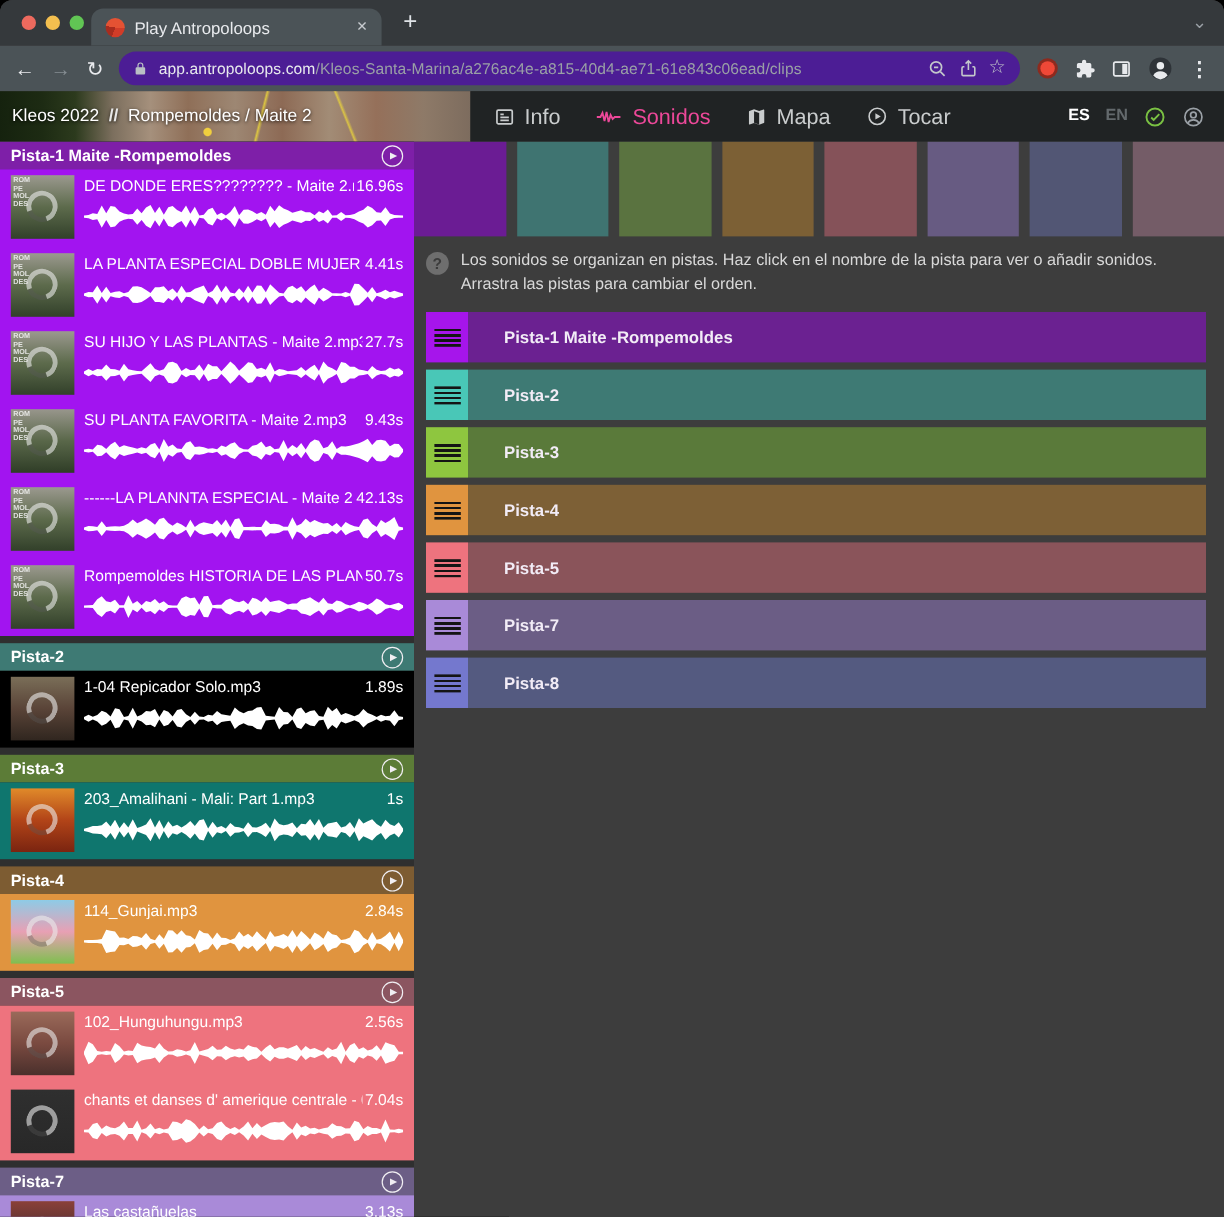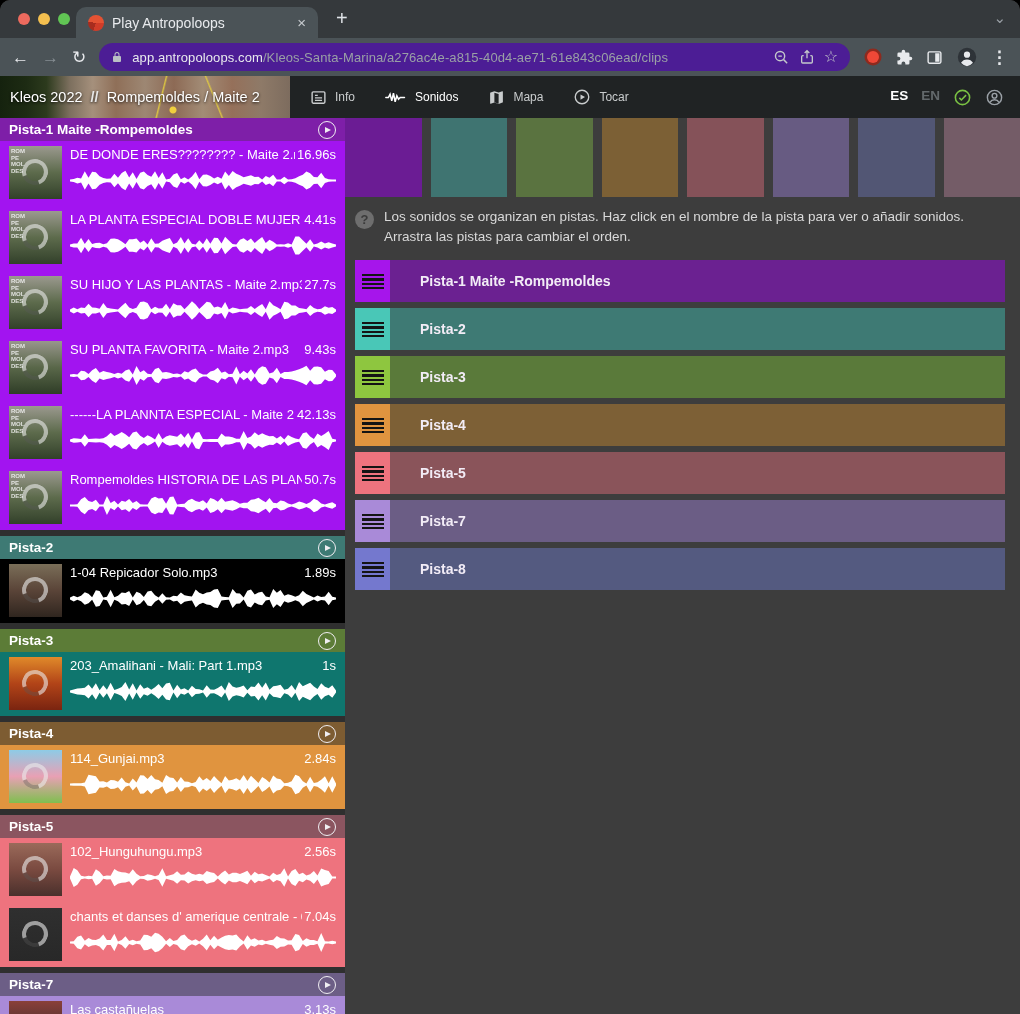--- a/index.html
+++ b/index.html
@@ -30,31 +30,31 @@
   .url-host{color:#e8eaed;flex:none}
   .url-path{color:#9aa0a6;white-space:nowrap;overflow:hidden}
   .pill-ic{flex:none;display:flex;align-items:center}
   .star{color:#c3c7cb;font-size:16px;line-height:1}
   .record-dot{width:12px;height:12px;border-radius:50%;background:#ef4837;border:0;box-shadow:0 0 0 2.5px #8e2a1e;margin:0 4px;flex:none}
   .tb-ic{flex:none;display:flex;align-items:center}
   .dots{color:#e8eaed;font-size:17px;font-weight:700;line-height:1}
 
   
   .appheader{height:42px;display:flex}
-  .crumb{width:290px;flex:none;display:flex;align-items:center;gap:8px;padding-left:10px;
+  .crumb{width:392px;flex:none;display:flex;align-items:center;gap:8px;padding-left:10px;
     color:#fff;font-size:14.5px;font-weight:500;text-shadow:0 1px 3px rgba(0,0,0,.85);white-space:nowrap;overflow:hidden;
     background:
       radial-gradient(circle at 173px 34px,#f0cf3e 0 3px,rgba(240,207,62,0) 4px),
       linear-gradient(104deg,rgba(232,210,60,0) 55%,rgba(232,210,60,.85) 55.4%,rgba(232,210,60,0) 56%),
       linear-gradient(68deg,rgba(232,210,60,0) 72%,rgba(232,210,60,.8) 72.4%,rgba(232,210,60,0) 73%),
       linear-gradient(90deg,#15220e 0%,#1d2b13 9%,#2c3a1d 16%,#7c6f5e 24%,#a5907c 32%,#8f6f58 40%,#9d8773 50%,#8d6a55 60%,#a28c76 70%,#95705a 80%,#8e7a68 90%,#7d6c5e 100%)}
   .crumb .sep{font-weight:700;color:#e8e8e8}
   .mainnav{flex:1;background:#202324;display:flex;align-items:center;gap:30px;padding:0 16px 0 20px;min-width:0}
-  .nav-item{display:flex;align-items:center;gap:8px;color:#c9cccd;font-size:12px;flex:none}
-  .nav-item.active{color:#ffffff}
+  .nav-item{display:flex;align-items:center;gap:8px;color:#c9cccd;font-size:18px;flex:none}
+  .nav-item.active{color:#ec4899}
   .nav-right{margin-left:auto;display:flex;align-items:flex-start;gap:13px}
   .lang{font-size:13.5px;font-weight:700}
   .lang-es{color:#fff}
   .lang-en{color:#63696c}
 
   
   .app{display:flex;height:960px}
   .sidebar{width:345px;flex:none;overflow:hidden;background:#2f2f2f}
   .mainarea{flex:1;min-width:0;overflow:hidden;display:flex;flex-direction:column}
 

